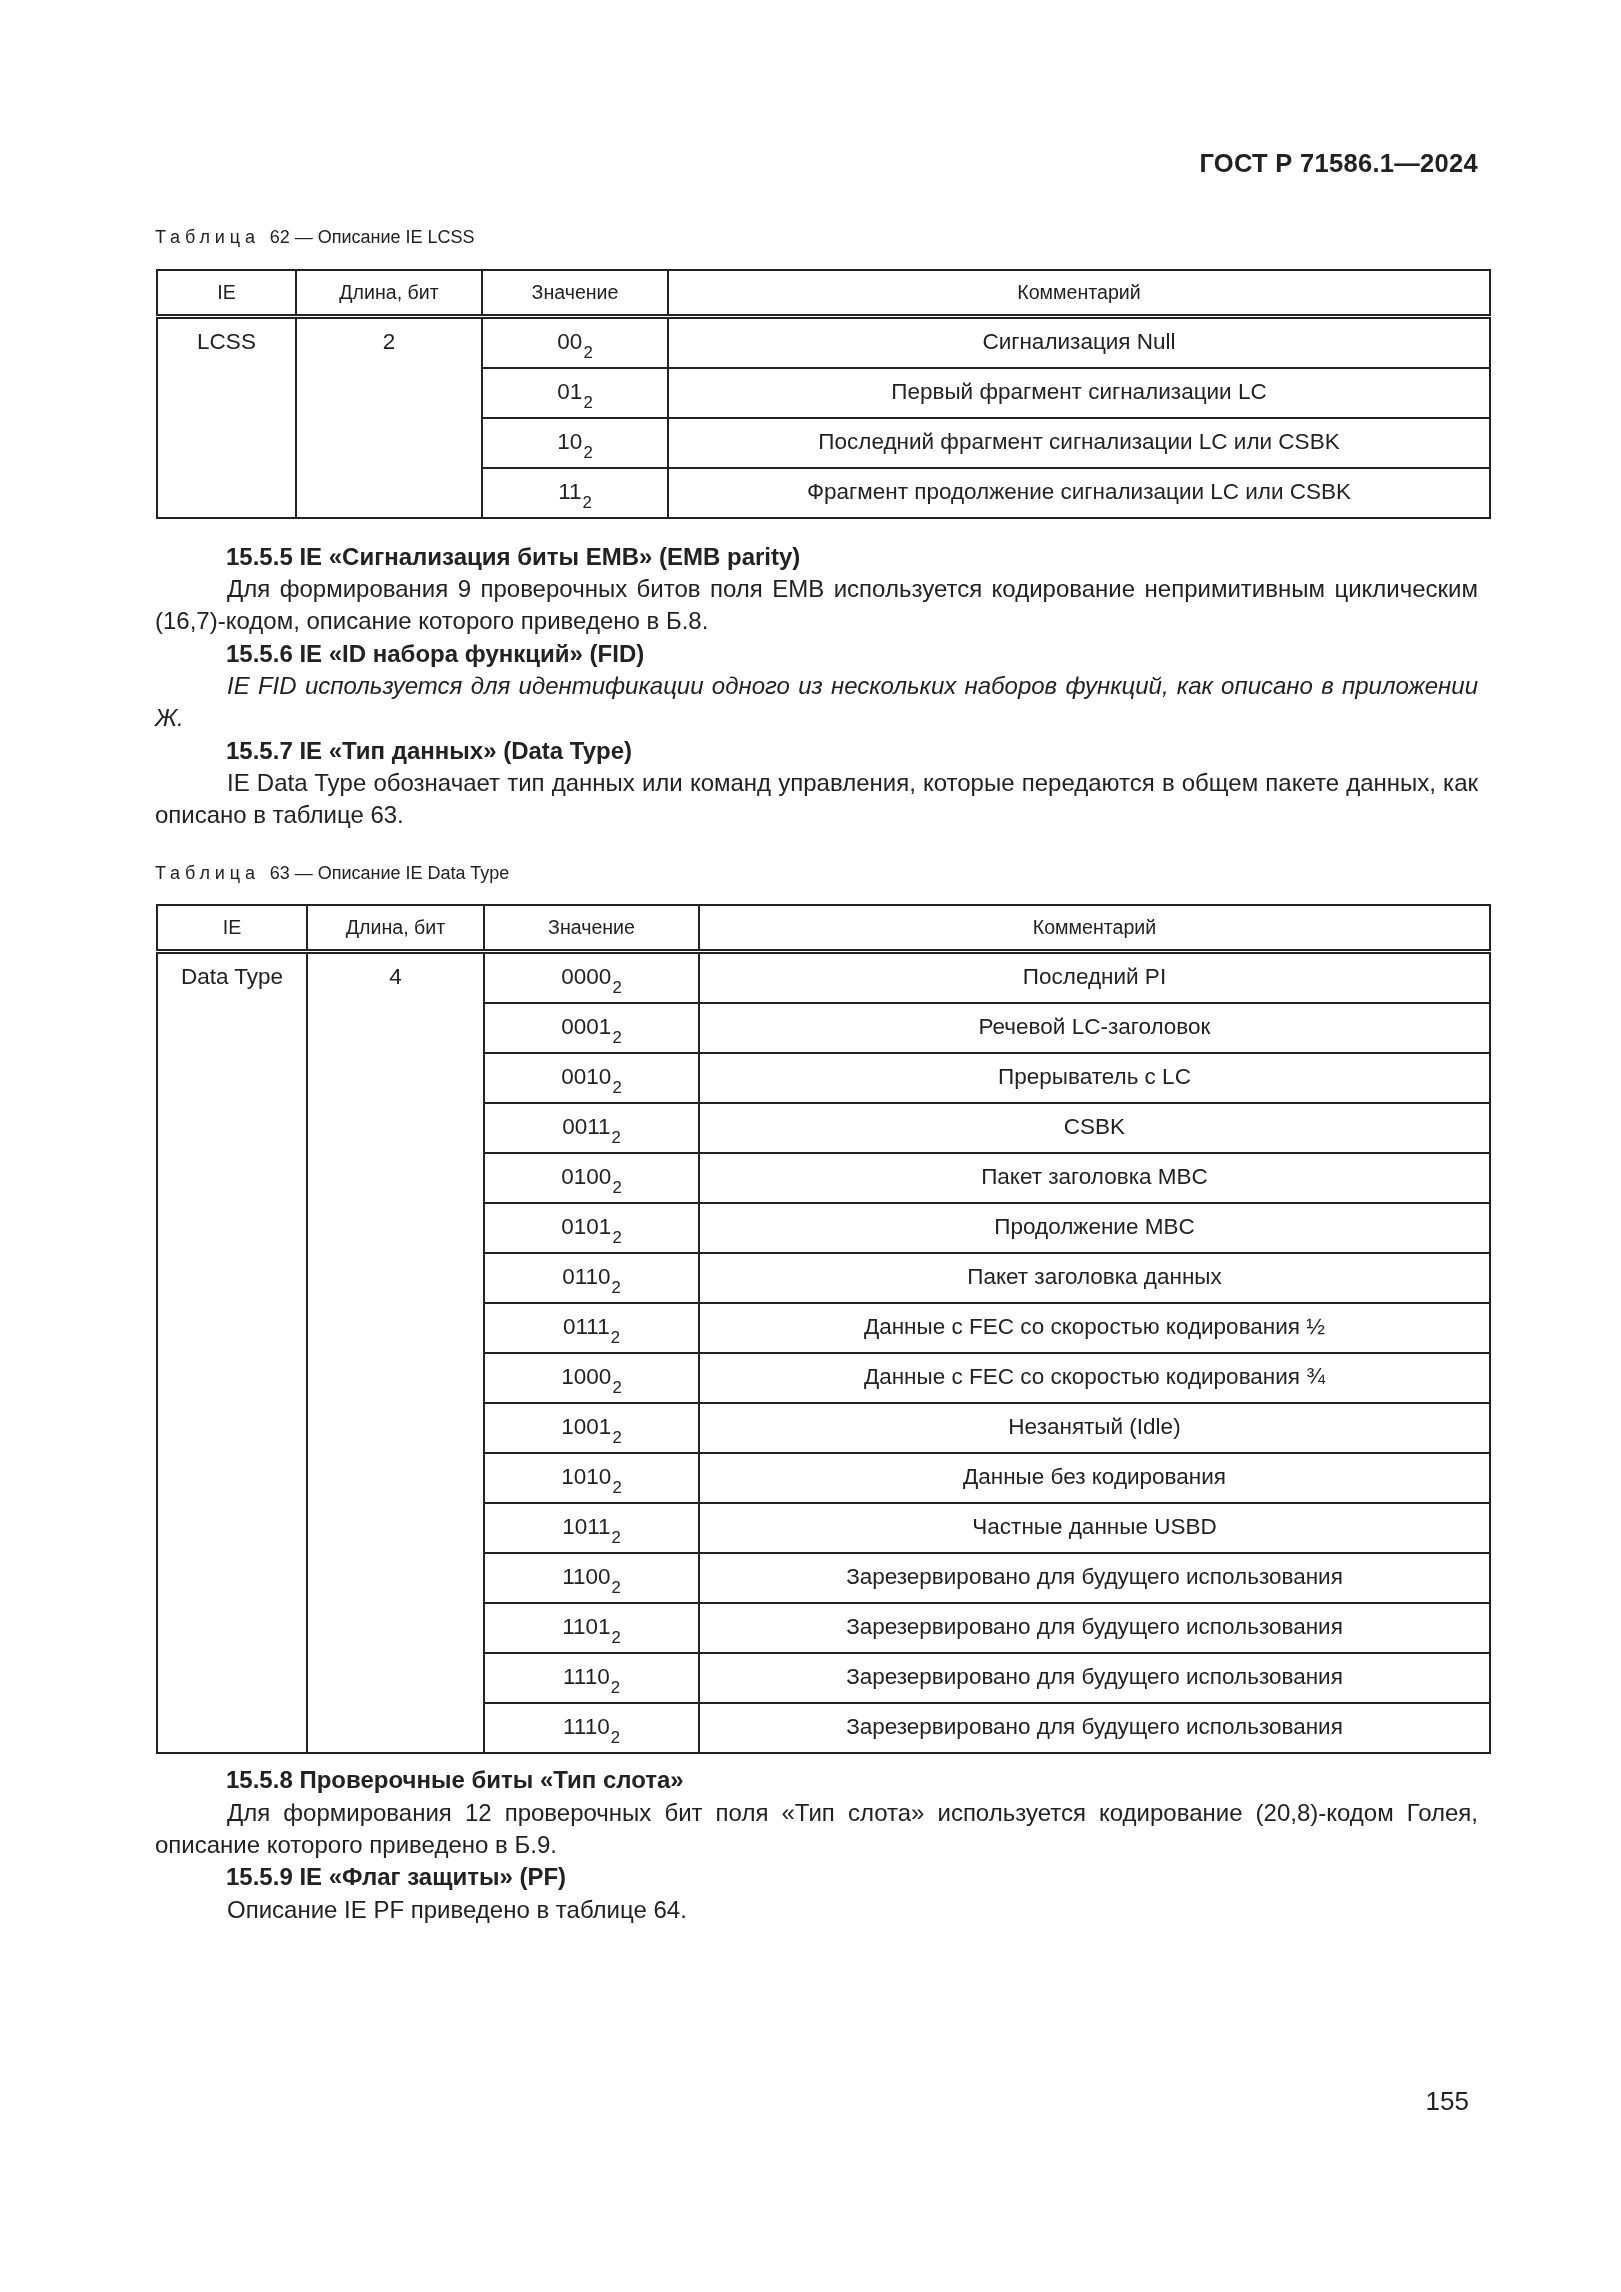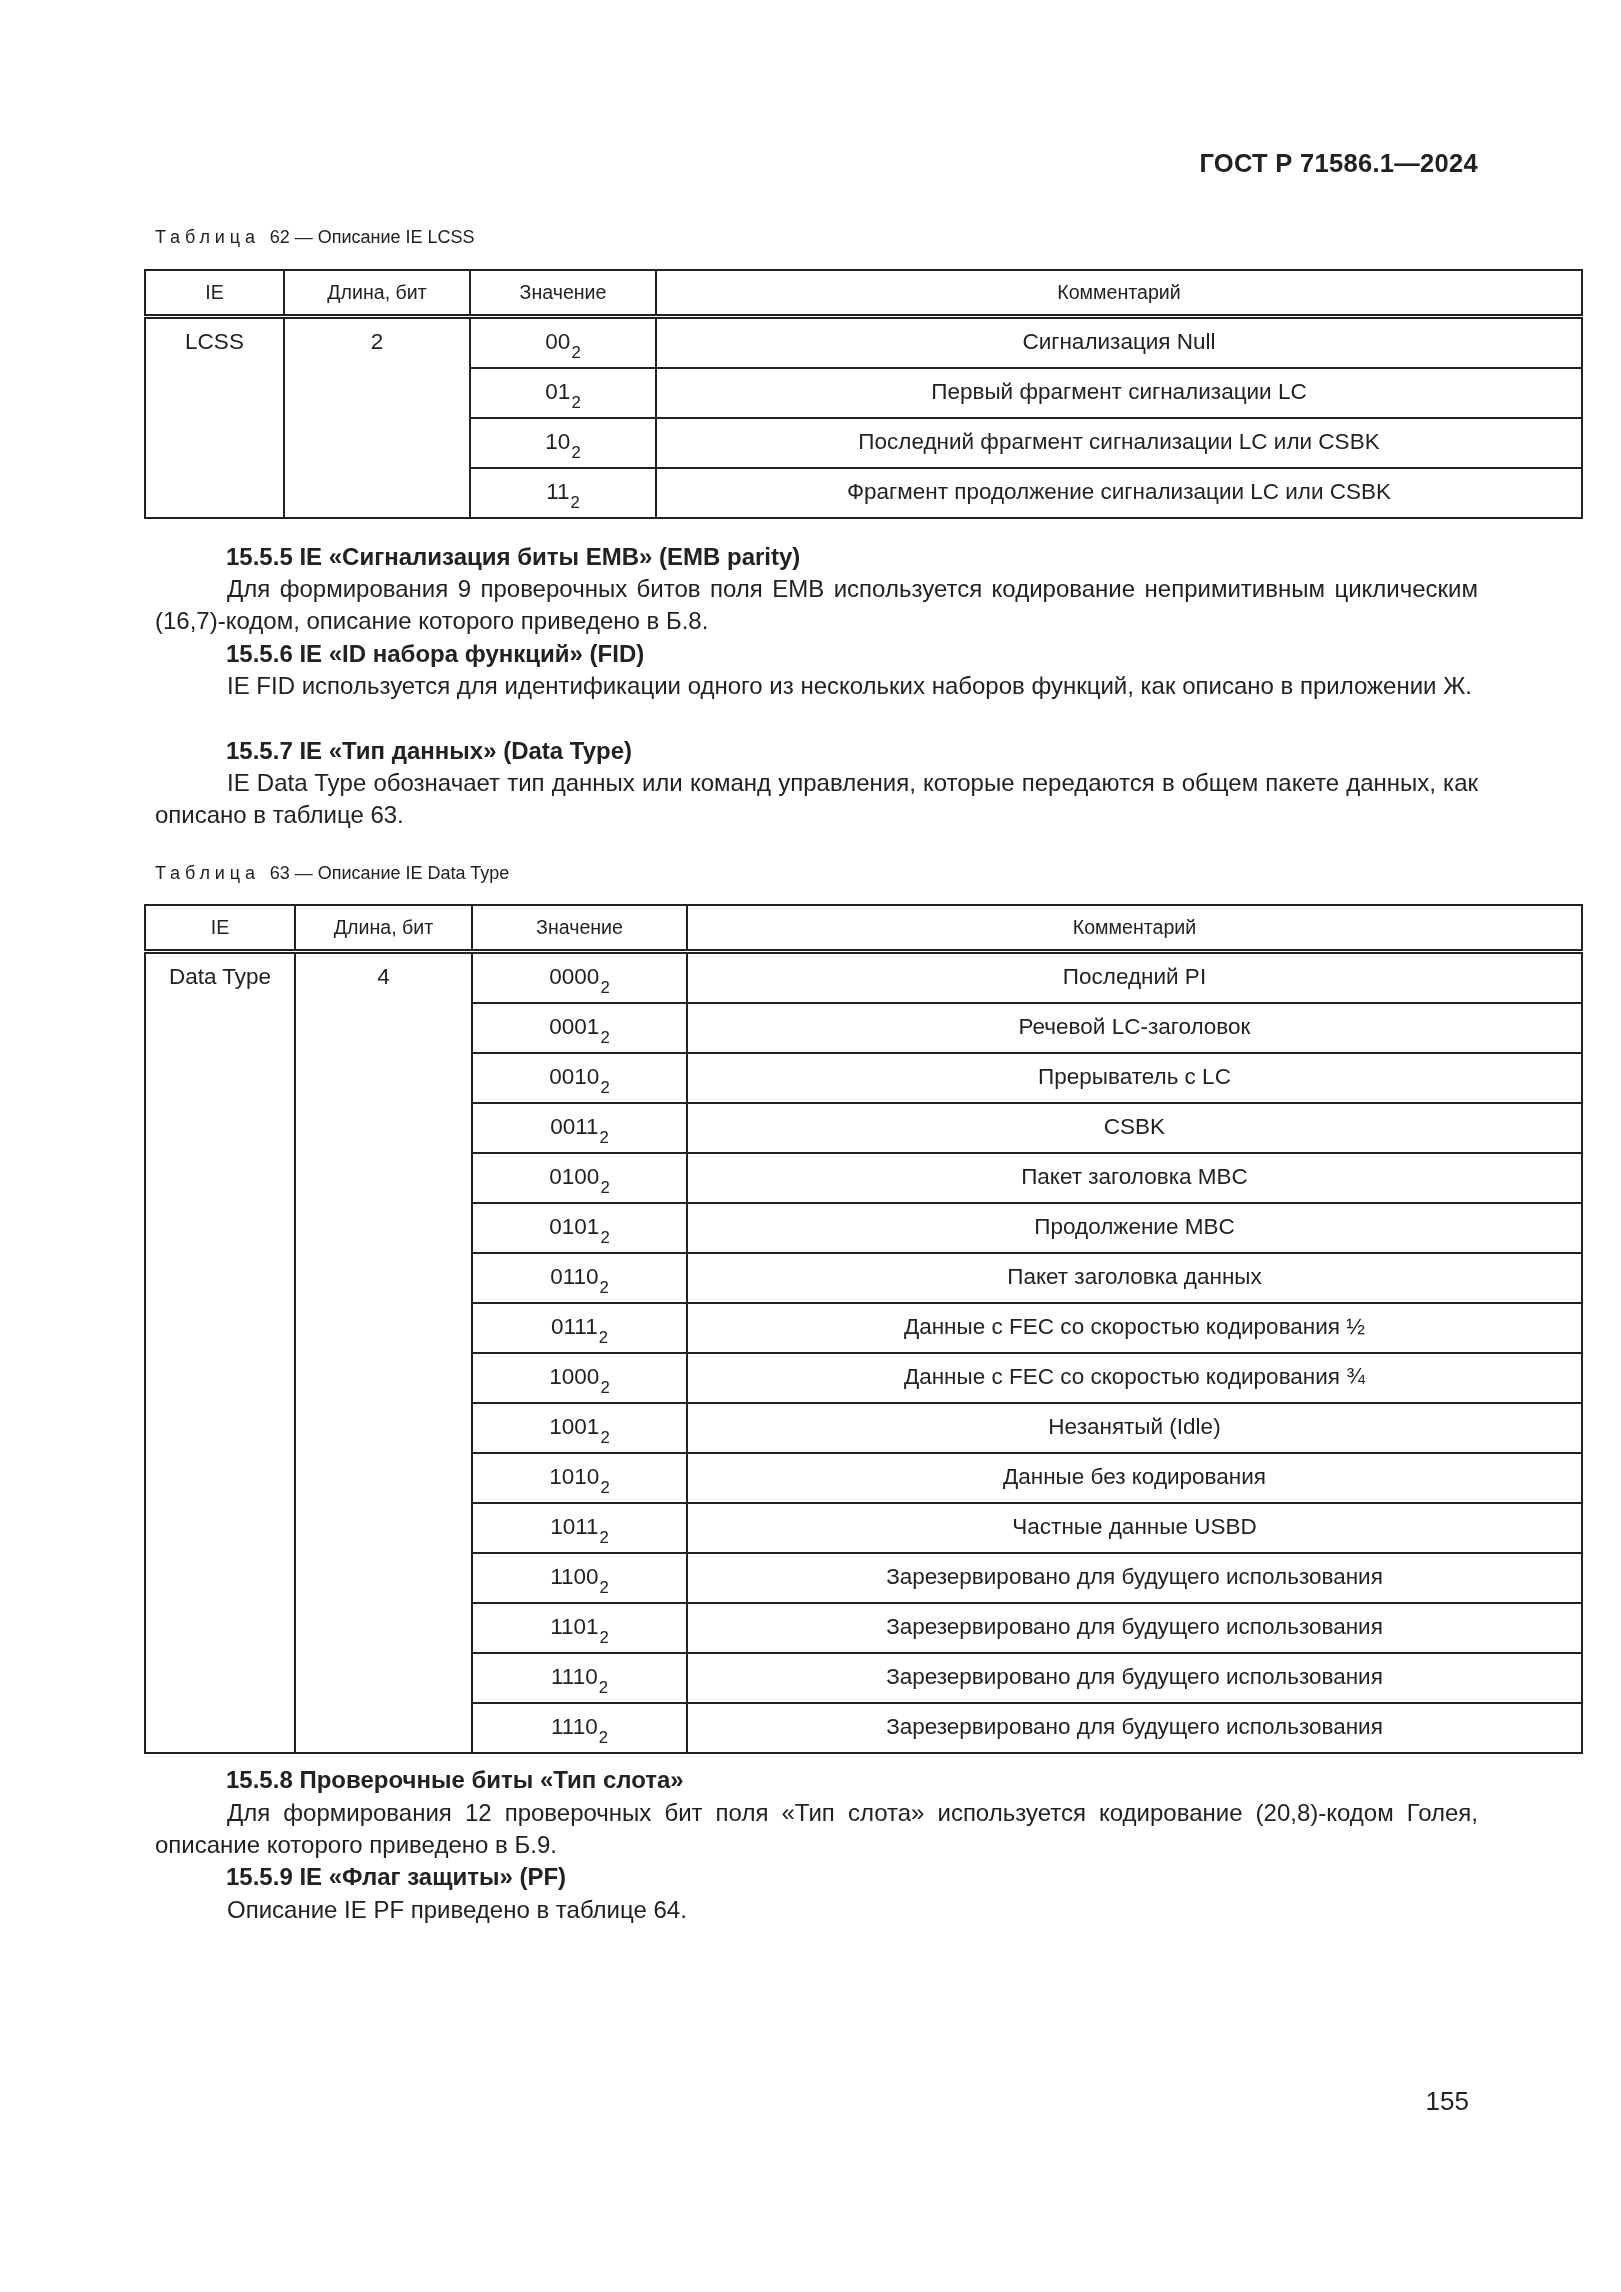--- a/index.html
+++ b/index.html
@@ -1,21 +1,21 @@
 <!DOCTYPE html>
 <html><head>
 <meta charset="utf-8">
 <style>
   html, body { margin: 0; padding: 0; background: #ffffff; }
   body { width: 1621px; height: 2293px; position: relative; overflow: hidden;
          font-family: "Liberation Sans", sans-serif; color: #222222; }
   .std-header { position: absolute; top: 149px; right: 143px; font-weight: bold; font-size: 25.5px; letter-spacing: 0.3px; }
   .caption { position: absolute; left: 155px; font-size: 18px; }
   .caption .spaced { letter-spacing: 4.9px; margin-right: 9.8px; }
-  table.doc { position: absolute; left: 144px; width: 1439px; border-collapse: collapse; font-size: 22.5px; }
+  table.doc { position: absolute; left: 156px; width: 1335px; border-collapse: collapse; font-size: 22.5px; }
   table.doc td, table.doc th { border: 2.5px solid #222; padding: 0; vertical-align: top; }
   table.doc th { font-weight: normal; font-size: 19.6px; height: 43px; vertical-align: middle; text-align: center; }
   table.doc thead tr { border-bottom: 5.9px double #222; }
   table.doc td { height: 46px; line-height: 46px; text-align: center; }
   td.c { text-align: center; }
   td.l { padding-left: 15.7px; border-radius: 14px; }
   td.span { line-height: 43px; }
   .sub { font-size: 16.7px; position: relative; top: 8.8px; margin-left: 1px; }
   .para { position: absolute; left: 155px; width: 1323px; font-size: 24px; line-height: 32px; text-align: justify; }
   .para .ind { display: inline-block; width: 72px; }
@@ -63,21 +63,21 @@
       <tr>
         <td class="c"><span>11</span><span class="sub">2</span></td>
         <td class="l">Фрагмент продолжение сигнализации LC или CSBK</td>
       </tr>
     </tbody>
 </table>
 
 <div class="heading" style="top:541px;">15.5.5 IE «Сигнализация биты EMB» (EMB parity)</div>
 <div class="para" style="top:573px;"><span class="ind"></span><span>Для формирования 9 проверочных битов поля EMB используется кодирование непримитивным циклическим (16,7)-кодом, описание которого приведено в Б.8.</span></div>
 <div class="heading" style="top:638px;">15.5.6 IE «ID набора функций» (FID)</div>
-<div class="para" style="top:670px;"><span class="ind"></span><span>IE FID используется для идентификации одного из нескольких наборов функций, как описано в приложении Ж.</span></div>
+<div class="para" style="top:670px;font-style:italic;"><span class="ind"></span><span>IE FID используется для идентификации одного из нескольких наборов функций, как описано в приложении Ж.</span></div>
 <div class="heading" style="top:735px;">15.5.7 IE «Тип данных» (Data Type)</div>
 <div class="para" style="top:767px;"><span class="ind"></span><span>IE Data Type обозначает тип данных или команд управления, которые передаются в общем пакете данных, как описано в таблице 63.</span></div>
 
 <div class="caption" style="top:863px;">
   <span class="spaced">Таблица</span><span>63 — Описание IE Data Type</span>
 </div>
 <table class="doc" id="t63" style="top:904px;">
   <colgroup>
       <col style="width:150px">
       <col style="width:177px">

